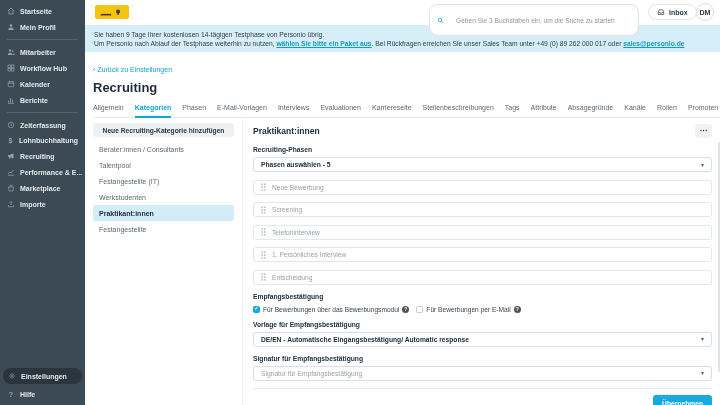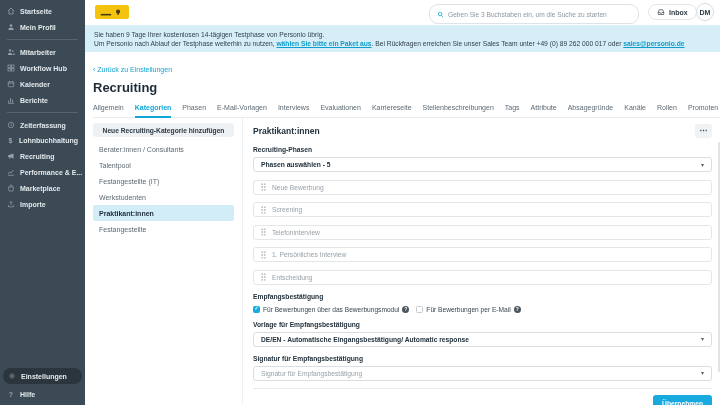--- a/index.html
+++ b/index.html
@@ -14,21 +14,21 @@
   .side-item .ic svg { width:8px; height:8px; }
   .side-divider { border-top:1px solid rgba(255,255,255,.14); margin:4px 7px; }
   .side-footer { position:absolute; left:0; bottom:3px; width:85px; }
   .side-item.pill { background:#2b353d; border-radius:9px; margin:0 3px 3px 3px; padding:4px 5px; }
   .glyph-ic { font-size:7px; color:#93a2ac; font-weight:bold; width:8px; text-align:center; }
 
   
   .topbar { position:absolute; left:85px; top:0; width:635px; height:25px; background:#fff; z-index:4; }
   .logo { position:absolute; left:10px; top:5px; width:34px; height:14px; background:#f3c310; border-radius:2px; display:flex; align-items:center; justify-content:center; cursor:pointer; }
   .logo svg { width:26px; height:9px; }
-  .search-pill { position:absolute; left:344px; top:4px; width:210px; height:20px; border:1px solid #dde3e7; border-radius:9px; display:flex; align-items:center; gap:4px; padding:0 7px; background:#fff; }
+  .search-pill { position:absolute; left:344px; top:4px; width:210px; height:32px; border:1px solid #dde3e7; border-radius:9px; display:flex; align-items:center; gap:12px; padding:0 7px; background:#fff; }
   .search-pill .ic { color:#12a5d2; display:flex; }
   .search-pill svg { width:7px; height:7px; }
   .search-pill input { border:none; outline:none; flex:1; font-family:"Liberation Sans",sans-serif; font-size:6.6px; color:#39454e; background:transparent; }
   .search-pill input::placeholder { color:#8d98a0; }
   .inbox-pill { position:absolute; left:563px; top:4px; height:16px; border:1px solid #e2e7ea; border-radius:9px; display:flex; align-items:center; gap:4px; padding:0 8px; font-size:7px; font-weight:bold; color:#2c3a44; cursor:pointer; background:#fff; }
   .inbox-pill svg { width:8px; height:8px; color:#39454e; }
   .avatar { position:absolute; left:611px; top:3px; width:18px; height:18px; border-radius:50%; border:1px solid #d7dde1; background:#fff; display:flex; align-items:center; justify-content:center; font-size:7px; font-weight:bold; color:#2c3a44; cursor:pointer; }
 
   
   .banner { position:absolute; left:85px; top:25px; width:635px; height:27px; background:#d5eef8; padding:4.5px 10px 0 9px; font-size:6.7px; line-height:9.5px; color:#33424c; z-index:3; }

